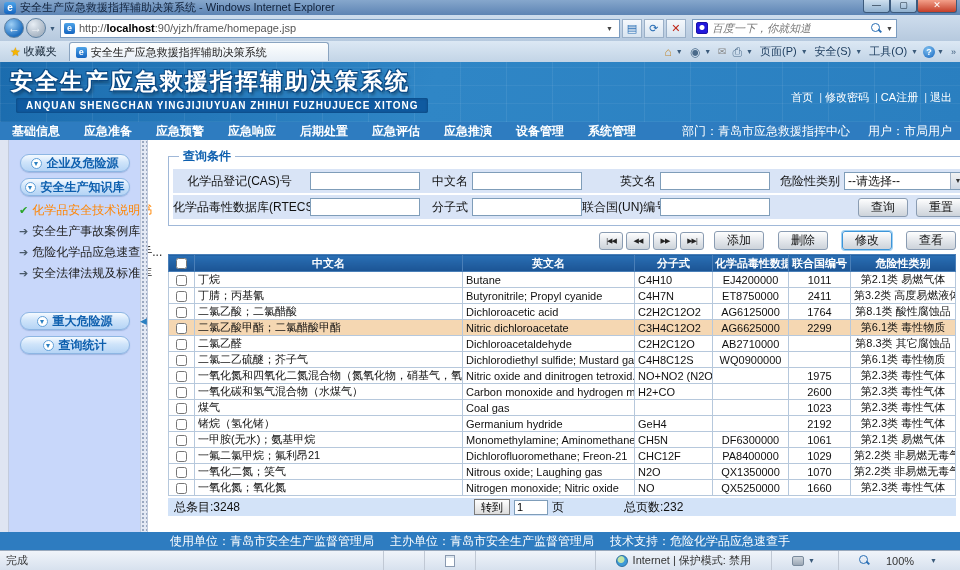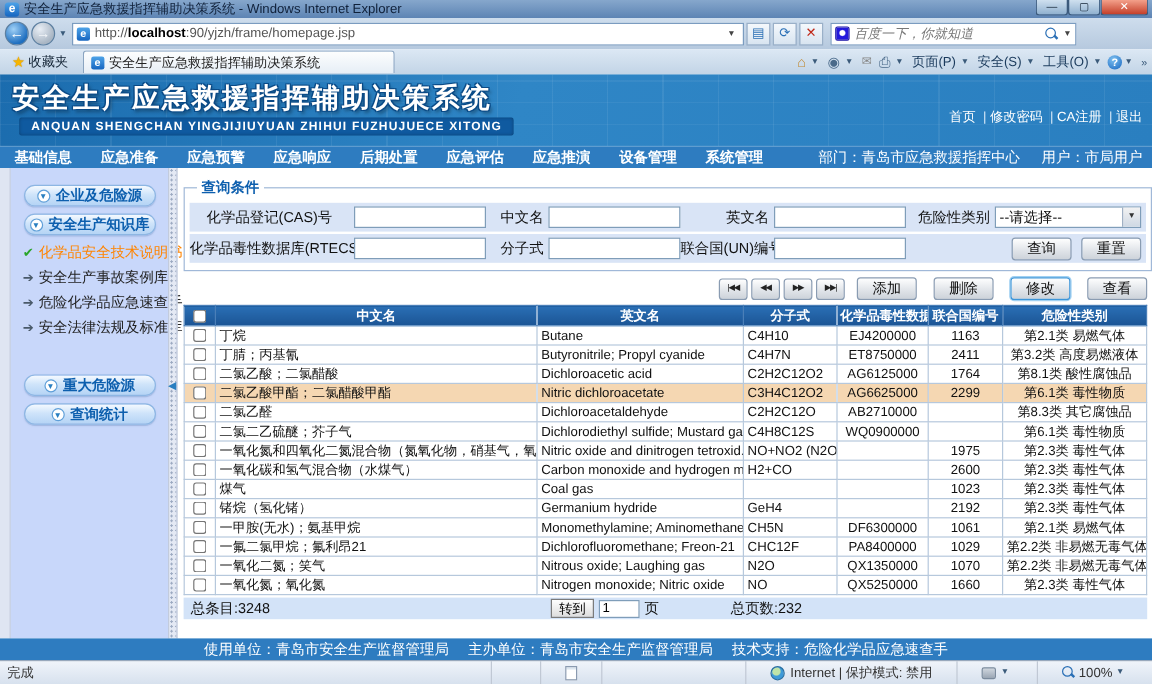--- a/index.html
+++ b/index.html
@@ -94,21 +94,21 @@
   .slink .ic { font-size:11px; color:#4a5a6a; }
   .slink.active { color:#ff8400; }
   .slink.active .ic { color:#2aa52a; }
   .slinks { margin:2px 0 8px; }
   .gap18 { height:16px; }
 
   .splitter { width:8px; background:#e4e9f4; border-left:1px solid #c2cbdd; border-right:1px solid #c2cbdd;
     background-image:radial-gradient(circle,#9aa8c0 0.8px,transparent 1px); background-size:4px 4px; position:relative; }
   .splitter .sarr { position:absolute; top:176px; left:-1px; color:#2a7fc0; font-size:9px; }
 
-  .main { flex:1; padding:8px 4px 0 5px; overflow:hidden; }
+  .main { flex:1; padding:8px 4px 0 20px; overflow:hidden; }
   fieldset.qset { border:1px solid #a0b8d8; padding:4px 4px 4px; }
   fieldset.qset legend { font-size:12px; font-weight:bold; color:#0d5fae; padding:0 4px; margin-left:6px; }
   .qrow { display:flex; align-items:center; height:24px; background:#d9e4f6; margin-bottom:2px; }
   .qlabel { font-size:12px; color:#111; text-align:right; padding-right:4px; white-space:nowrap; overflow:hidden; }
   .w137{width:137px;text-align:center;} .w55{width:52px;} .w64{width:78px;} .w82{width:74px;}
   .qinput { width:110px; height:18px; border:1px solid #7f9db9; background:#fff; font-size:12px; padding:0 2px; }
   .qtail { flex:1; display:flex; align-items:center; justify-content:flex-end; padding-right:4px; }
   .fakeselect { width:122px; height:18px; border:1px solid #7f9db9; background:#fff; display:flex; align-items:center; font-size:12px; color:#111; }
   .fakeselect .txt { flex:1; padding-left:3px; white-space:nowrap; overflow:hidden; }
   .fakeselect .arr { width:15px; height:16px; background:linear-gradient(180deg,#f2f2f2,#cfd8e4); border-left:1px solid #a0b0c4;
@@ -142,21 +142,21 @@
   
   .footer { position:absolute; top:532px; left:0; width:960px; height:18px; background:#2e7cc0;
     display:flex; align-items:center; justify-content:center; gap:16px; color:#fff; font-size:12px; }
   .statusbar { position:absolute; top:550px; left:0; width:960px; height:20px;
     background:linear-gradient(180deg,#f0f4fa,#d7e1ee); border-top:1px solid #98a8bc; display:flex; align-items:center; font-size:11px; color:#333; }
   .statusbar .done { padding-left:6px; flex:1; }
   .spane { display:flex; align-items:center; height:20px; border-left:1px solid #c0c8d4; padding:0 20px;text-align:right; }
   .globe { width:12px; height:12px; border-radius:50%; background:radial-gradient(circle at 40% 35%,#bfe4a8 0 3px,#3d9ad8 4px); border:1px solid #2a6fa0; margin-right:5px; }
   .docico { width:10px; height:12px; border:1px solid #8a9ab0; background:#fff; box-shadow:inset 0 2px 0 #dce6f0; }
   .filtico { width:12px; height:10px; border-radius:2px; background:linear-gradient(180deg,#cfd6de,#9aa6b4); border:1px solid #7a8a9c; margin-right:4px; }
-  .zoomtext { margin:0 3px; }
+  .zoomtext { margin:0 16px; }
 </style>
 </head>
 <body>
 
 <div class="stage">
 
   <div class="titlebar">
     <span class="ie-ico">e</span>
     <span class="wtitle">安全生产应急救援指挥辅助决策系统 - Windows Internet Explorer</span>
     <div class="winbtns">
@@ -366,21 +366,21 @@
           </tr>
         </thead>
         <tbody>
 
             <tr>
               <td class="c-check"><input type="checkbox" style=""></td>
               <td class="c-cn">丁烷</td>
               <td class="c-en">Butane</td>
               <td class="c-f">C4H10</td>
               <td class="c-r">EJ4200000</td>
-              <td class="c-u">1163</td>
+              <td class="c-u">1011</td>
               <td class="c-d">第2.1类 易燃气体</td>
             </tr>
 
             <tr>
               <td class="c-check"><input type="checkbox" style=""></td>
               <td class="c-cn">丁腈；丙基氰</td>
               <td class="c-en">Butyronitrile; Propyl cyanide</td>
               <td class="c-f">C4H7N</td>
               <td class="c-r">ET8750000</td>
               <td class="c-u">2411</td>

